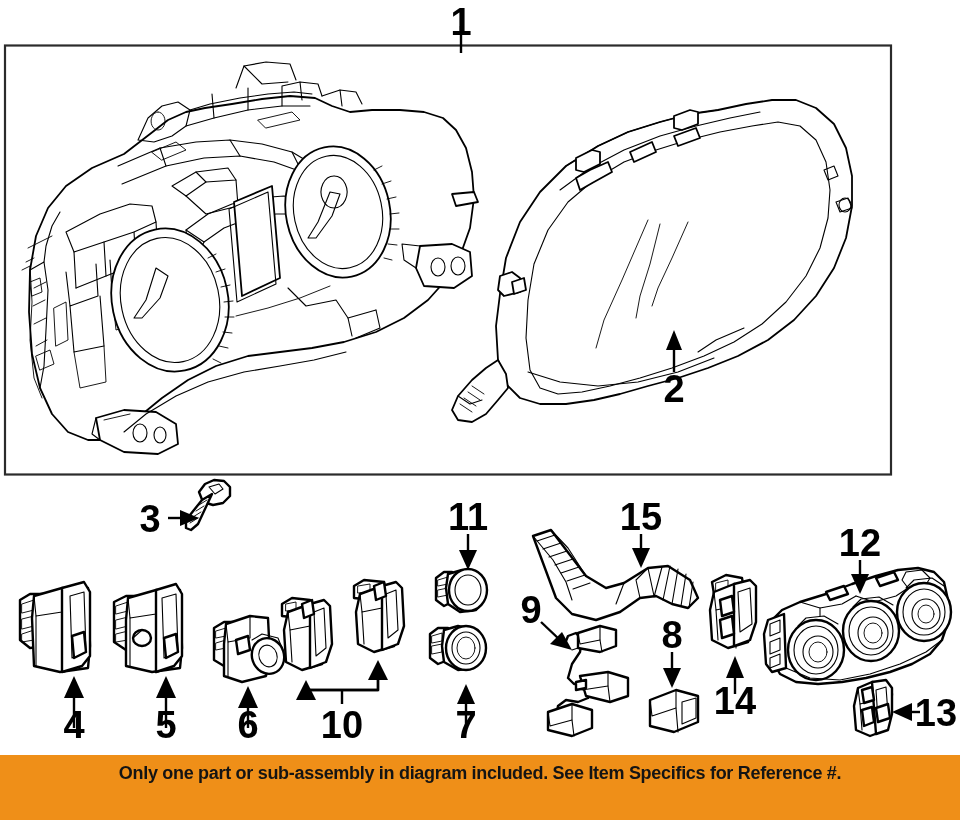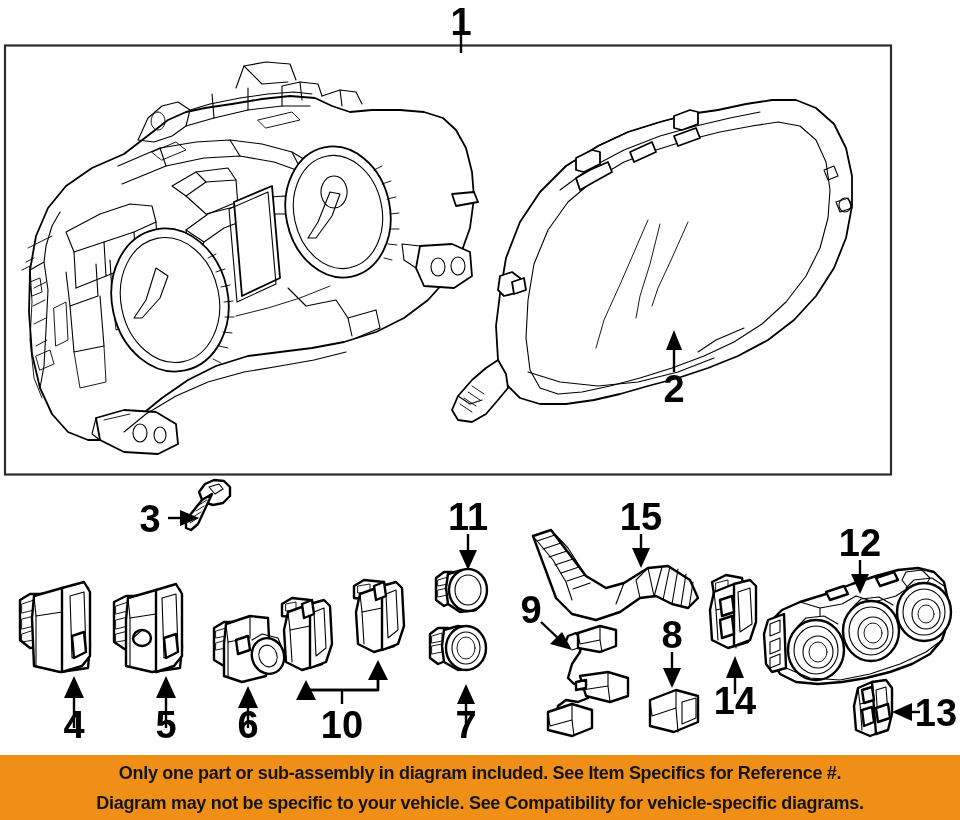--- a/index.html
+++ b/index.html
@@ -570,16 +570,15 @@
     <g>
       <line class="leader" x1="920" y1="712" x2="904" y2="712"></line>
       <polygon class="arrowfill" points="892,712 912,703 912,721"></polygon>
       <text class="callout-num" x="936" y="726" text-anchor="middle">13</text>
     </g>
 
   </svg>
 
   <div id="banner">
     <div class="bline">Only one part or sub-assembly in diagram included. See Item Specifics for Reference #.</div>
-    <div class="bline">Diagram may not be specific to your vehicle. See Compatibility for vehicle-specific diagrams.</div>
   </div>
 
 </div>
 
 </body></html>

